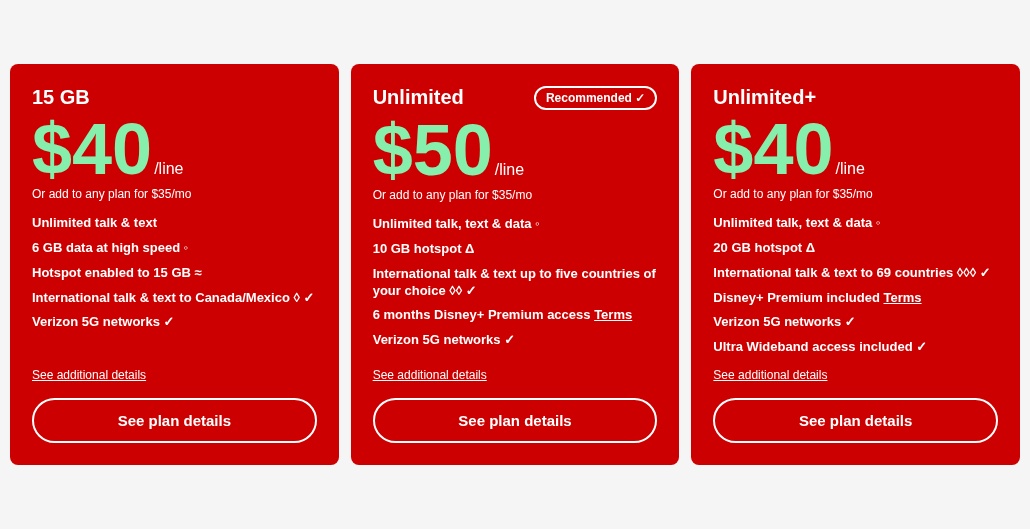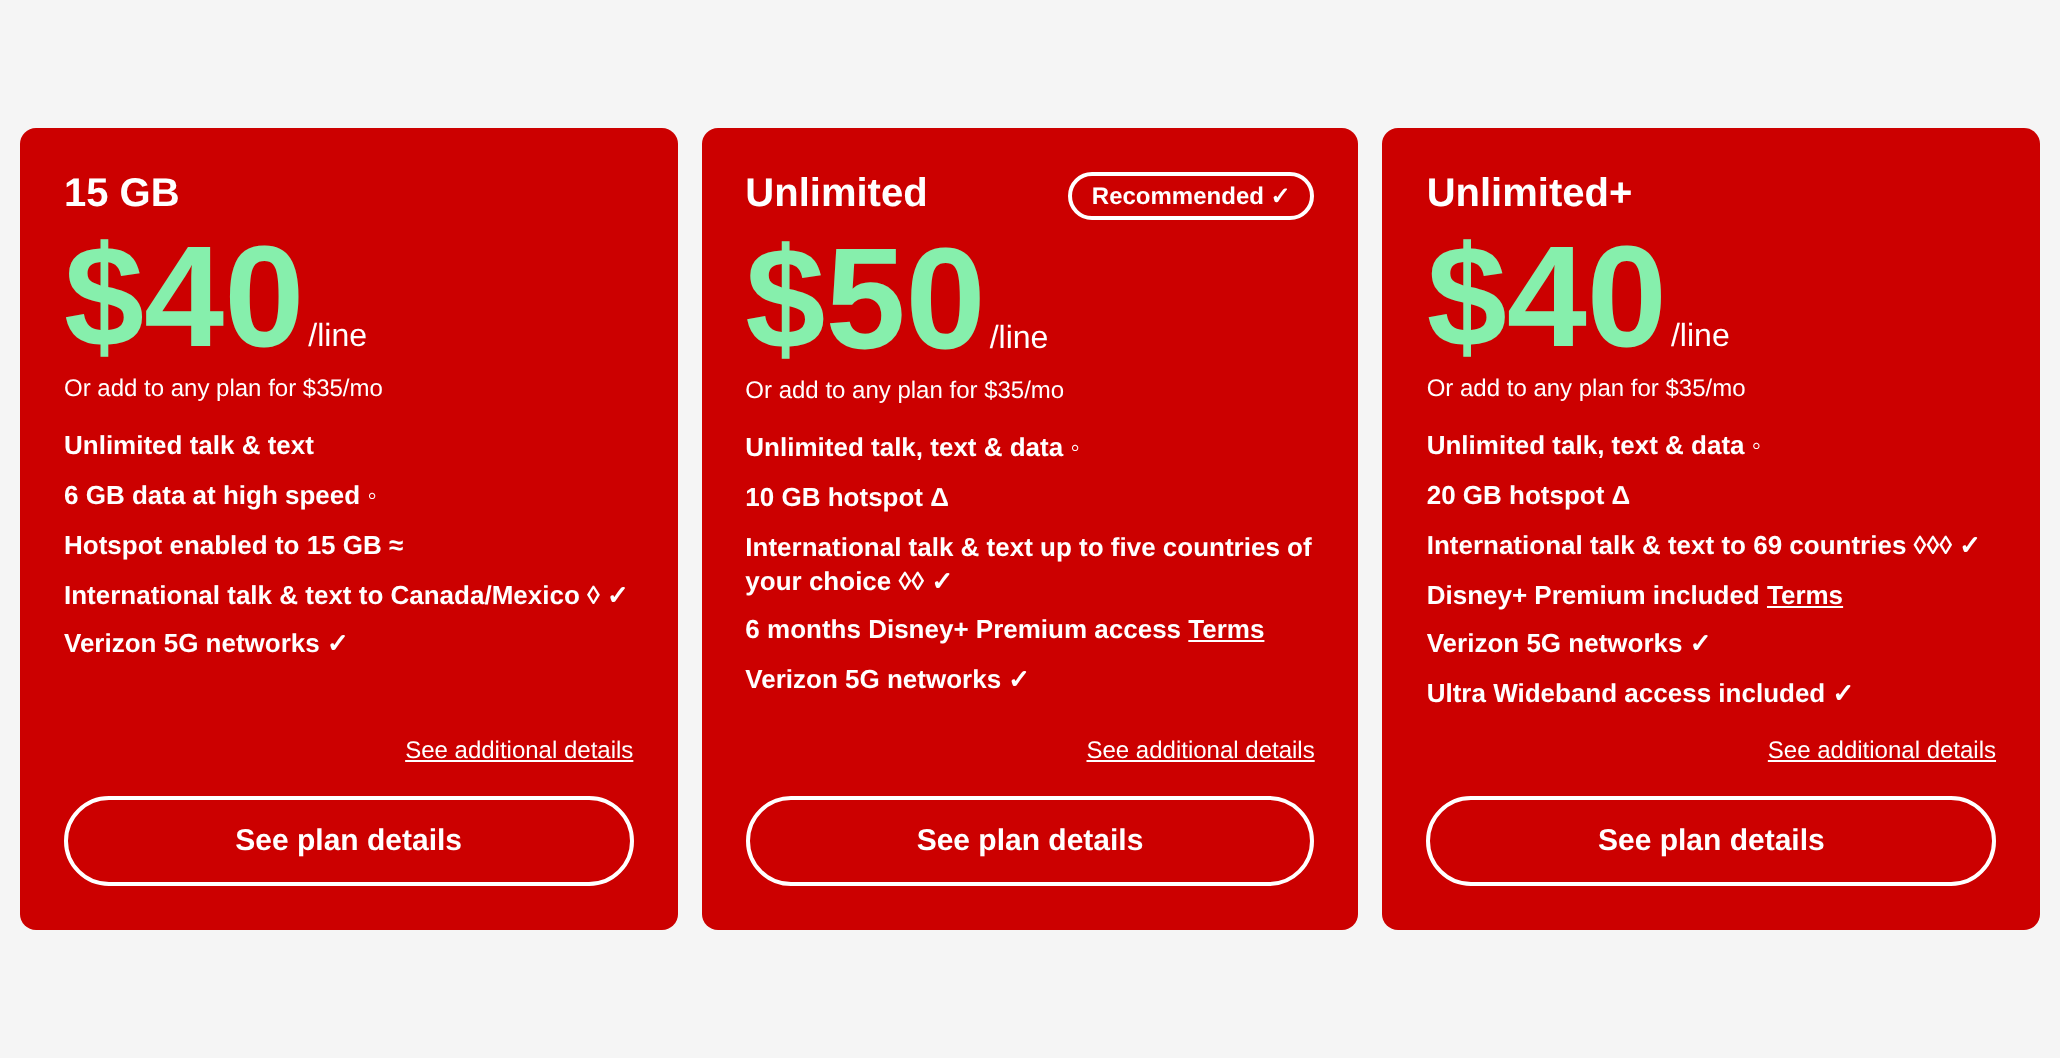--- a/index.html
+++ b/index.html
@@ -87,21 +87,20 @@
       line-height: 1.3;
     }
     .see-details-link {
       font-size: 12px;
       color: white;
       text-decoration: underline;
       cursor: pointer;
       margin-top: 4px;
       margin-bottom: 16px;
       display: block;
-      text-align: right;
     }
     .see-plan-btn {
       background: transparent;
       border: 2px solid white;
       border-radius: 30px;
       color: white;
       font-size: 15px;
       font-weight: bold;
       padding: 12px 20px;
       width: 100%;

